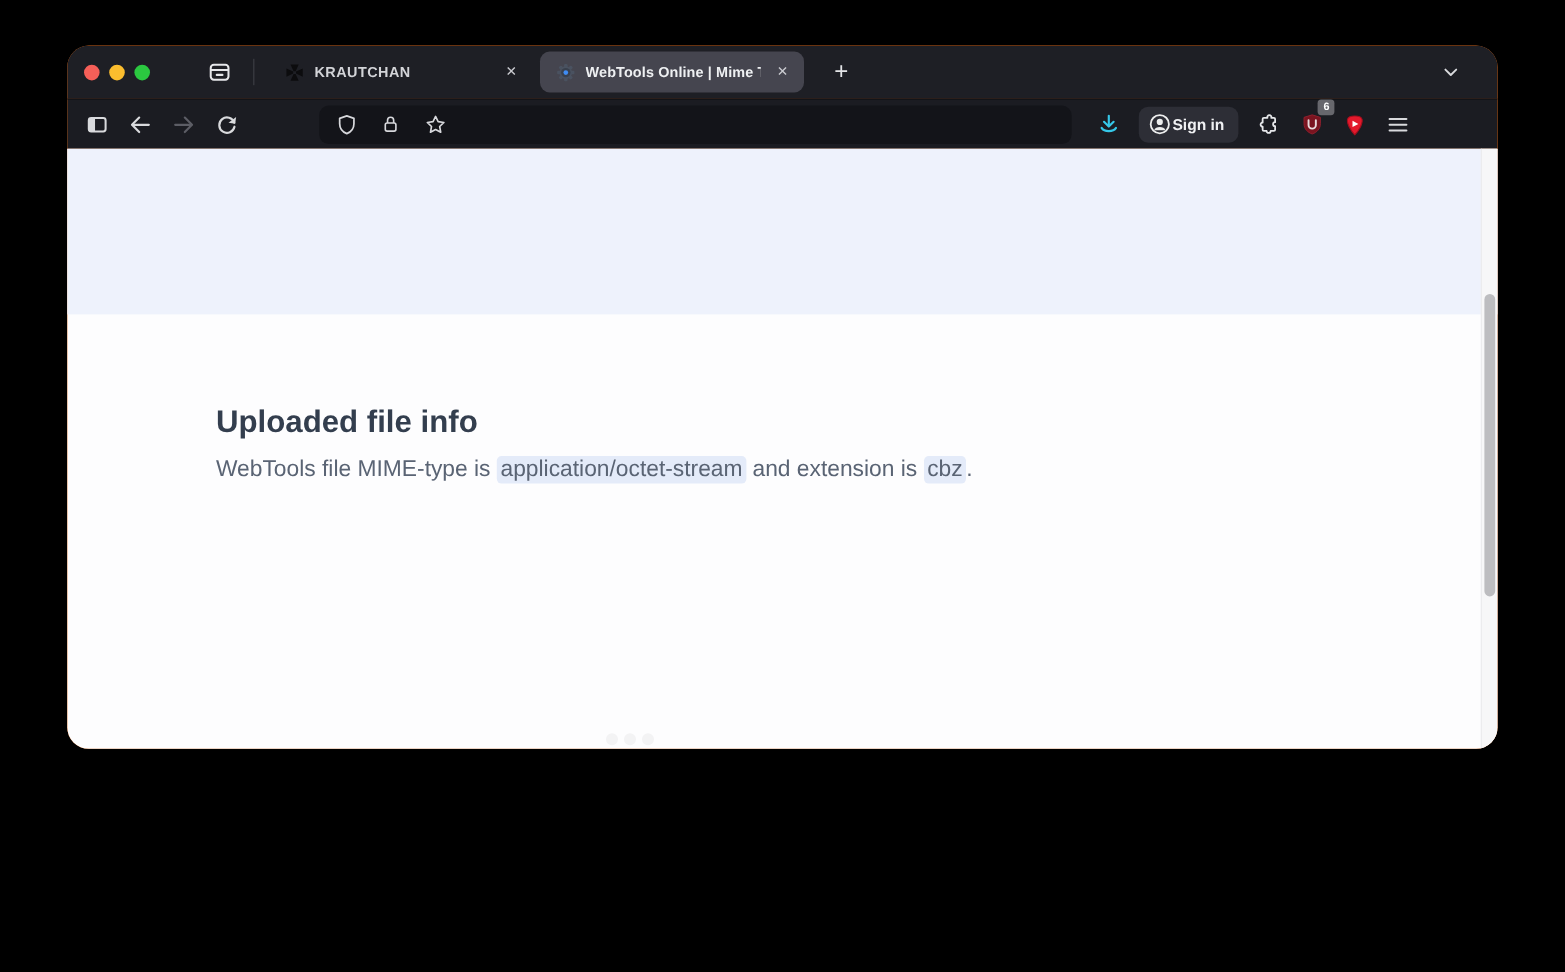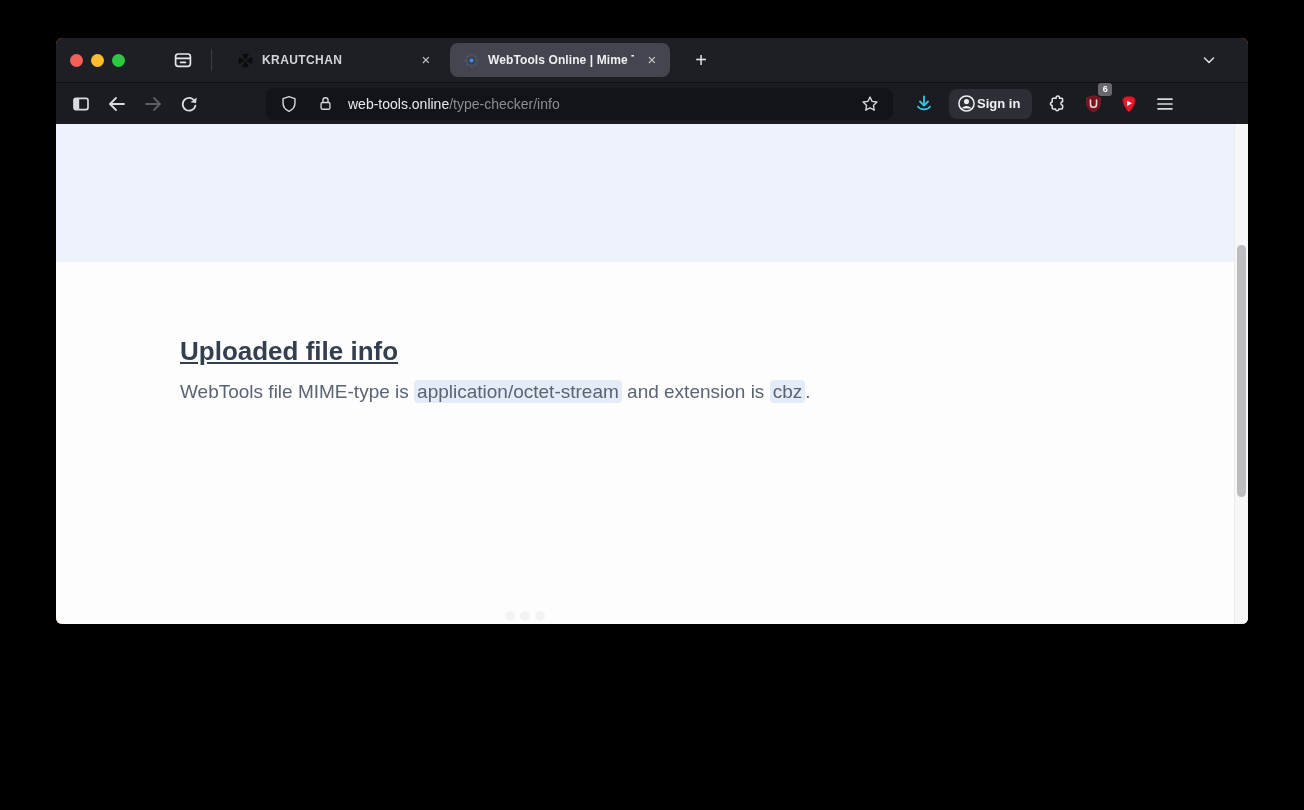--- a/index.html
+++ b/index.html
@@ -1,18 +1,18 @@
 <!DOCTYPE html>
 <html><head>
 <meta charset="utf-8">
 <style>
   * { margin:0; padding:0; box-sizing:border-box; }
   html,body { width:1304px; height:810px; background:#000; font-family:"Liberation Sans",sans-serif; overflow:hidden; }
 
-  .window { position:absolute; left:56px; top:38px; width:1192px; height:586px; border-radius:6px; overflow:hidden; background:#f97316; }
+  .window { position:absolute; left:56px; top:38px; width:1192px; height:586px; border-radius:18px; overflow:hidden; background:#f97316; }
 
   
   .tabbar { height:44px; background:#1e1f25; display:flex; align-items:center; position:relative; }
   .traffic { display:flex; gap:8px; margin-left:14px; }
   .light { width:13px; height:13px; border-radius:50%; }
   .light.red { background:#f65f58; }
   .light.yellow { background:#fbbd2e; }
   .light.green { background:#2bc840; }
   .fxview { margin-left:44px; width:28px; height:28px; display:flex; align-items:center; justify-content:center; border-radius:6px; }
   .tab-sep { width:1px; height:22px; background:#3c3d44; margin:0 12px 0 14px; }
@@ -34,21 +34,21 @@
   .url-text .path { color:#8b8c94; }
   .right-icons { display:flex; align-items:center; margin-left:16px; }
   .signin { height:30px; margin-left:10px; padding:0 12px 0 8px; background:#2d2e36; border-radius:8px; display:flex; align-items:center; gap:1px; }
   .signin-label { font-size:13px; font-weight:600; color:#f0f1f3; }
   .ext-wrap { position:relative; }
   .badge { position:absolute; top:-6px; right:-4px; min-width:14px; height:13px; background:#67676d; color:#fff; font-size:9px; font-weight:700; line-height:13px; text-align:center; border-radius:3px; padding:0 2px; }
 
   
   .content { position:relative; height:614px; background:#fdfdfe; }
   .hero { height:138px; background:#eef2fc; }
-  .page-title { position:absolute; left:124px; top:212px; font-size:26px; font-weight:700; color:#333e4e;text-decoration:underline; }
+  .page-title { position:absolute; left:124px; top:212px; font-size:26px; font-weight:700; color:#333e4e; }
   .sentence { position:absolute; left:124px; top:257px; font-size:19px; color:#5a6474; }
   .hl { background:#e4ebf9; border-radius:4px; padding:1px 3px; }
   .dots { position:absolute; top:487px; left:449px; display:flex; gap:5px; }
   .dot { width:10px; height:10px; border-radius:50%; background:#f3f3f4; }
   .banner-divider { position:absolute; top:503px; left:0; width:1178px; height:2px; background:#dbe7f8; }
   .close-ad { position:absolute; top:509px; left:1149px; color:#4a7be0; font-size:15px; font-weight:500; width:18px; height:18px; text-align:center; }
   .scrolltop { position:absolute; top:534px; left:1100px; width:52px; height:52px; border:none; background:transparent; }
 
   
   .scroll-gutter { position:absolute; right:0; top:0; width:14px; height:614px; background:#f7f7f8; border-left:1px solid #ececee; }
@@ -169,21 +169,20 @@
           </svg>
       </span>
       <span class="tbtn" style="width:26px">
         <svg width="17" height="17" viewBox="0 0 20 20">
             <g fill="none" stroke="#d7d8dc" stroke-width="1.6">
               <rect x="4.8" y="8.8" width="10.4" height="8" rx="1.8"></rect>
               <path d="M7 8.8 V6.2 a3 3 0 0 1 6 0 V8.8"></path>
             </g>
           </svg>
       </span>
-      <span class="url-text"><span>web-tools.online</span><span class="path">/type-checker/info</span></span>
       <span class="tbtn">
         <svg width="18" height="18" viewBox="0 0 20 20">
             <path d="M10 2.2 l2.35 4.9 5.35.72 -3.92 3.75 .97 5.33 L10 14.35 5.25 16.9 l.97 -5.33 L2.3 7.82 l5.35 -.72 Z" fill="none" stroke="#d7d8dc" stroke-width="1.5" stroke-linejoin="round"></path>
           </svg>
       </span>
     </div>
 
     <div class="right-icons">
       <div class="tbtn">
         <span>

